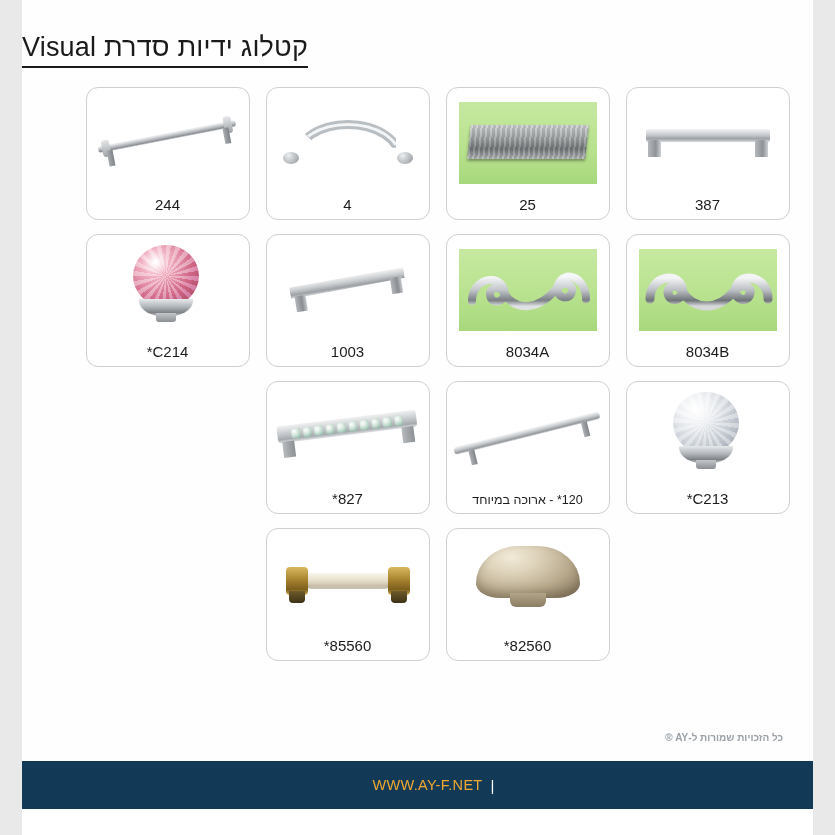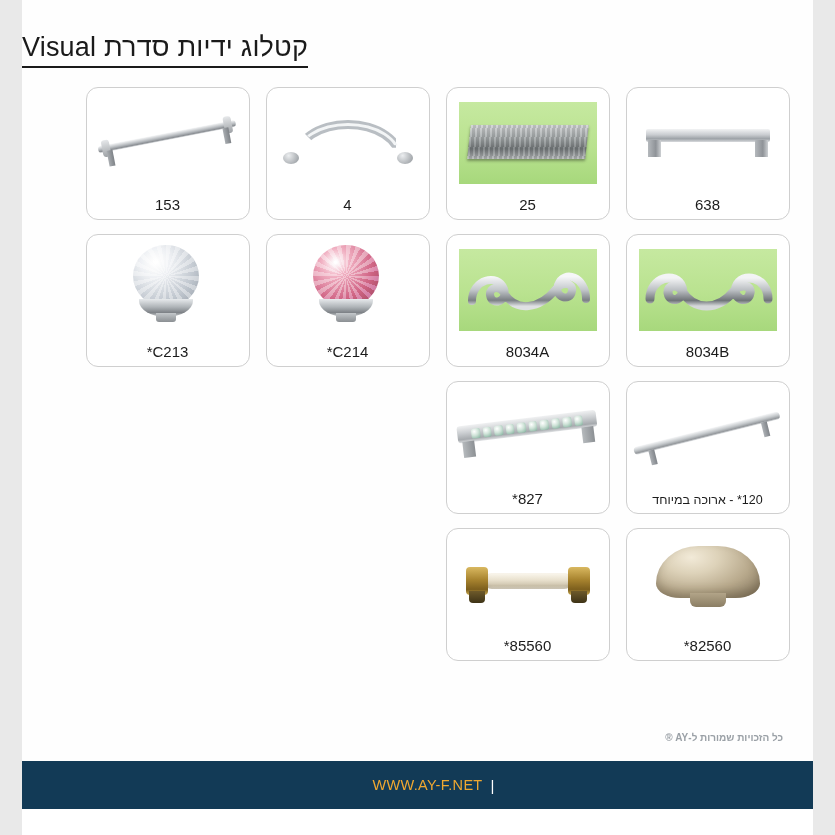--- a/index.html
+++ b/index.html
@@ -373,21 +373,21 @@
     <div class="grid">
 
       <div class="cell">
         <div class="art">
           <div class="bar856">
             <div class="rail"></div>
               <div class="leg l"></div>
               <div class="leg r"></div>
           </div>
         </div>
-        <div class="label">638</div>
+        <div class="label">387</div>
       </div>
 
       <div class="cell">
         <div class="art">
           <div class="greenbg"></div>
           <div class="block25"></div>
         </div>
         <div class="label">25</div>
       </div>
 
@@ -406,21 +406,21 @@
       <div class="cell">
         <div class="art">
           <div class="bar303">
             <div class="rod"></div>
               <div class="cap l"></div>
               <div class="cap r"></div>
             <div class="post l"></div>
               <div class="post r"></div>
           </div>
         </div>
-        <div class="label">153</div>
+        <div class="label">244</div>
       </div>
 
       <div class="cell">
         <div class="art">
           <div class="greenbg"></div>
           <div class="scroll">
             <svg viewBox="0 0 132 60">
               <defs>
                 <linearGradient id="g1" x1="0" y1="0" x2="0" y2="1">
                   <stop offset="0%" stop-color="#f3f4f5"></stop>
@@ -453,20 +453,30 @@
               </defs>
               <path d="M10 42 C 10 20, 36 14, 42 30 C 46 42, 30 48, 28 36 C 27 28, 38 26, 42 34
                        C 54 54, 78 50, 94 30 C 100 22, 112 24, 110 32 C 108 44, 92 38, 96 26
                        C 102 10, 124 18, 124 40" fill="none" stroke="url(#g2)" stroke-width="8" stroke-linecap="round"></path>
             </svg>
           </div>
         </div>
         <div class="label">8034A</div>
       </div>
 
+      <div class="cell">
+        <div class="art">
+          <div class="pull1003">
+            <div class="body"></div>
+              <div class="leg l"></div>
+              <div class="leg r"></div>
+          </div>
+        </div>
+        <div class="label">1003</div>
+      </div>
 
 
       <div class="cell">
         <div class="art">
           <div class="knob pink">
             <div class="ball"></div>
               <div class="facets"></div>
             <div class="base"></div>
               <div class="stem"></div>
           </div>

